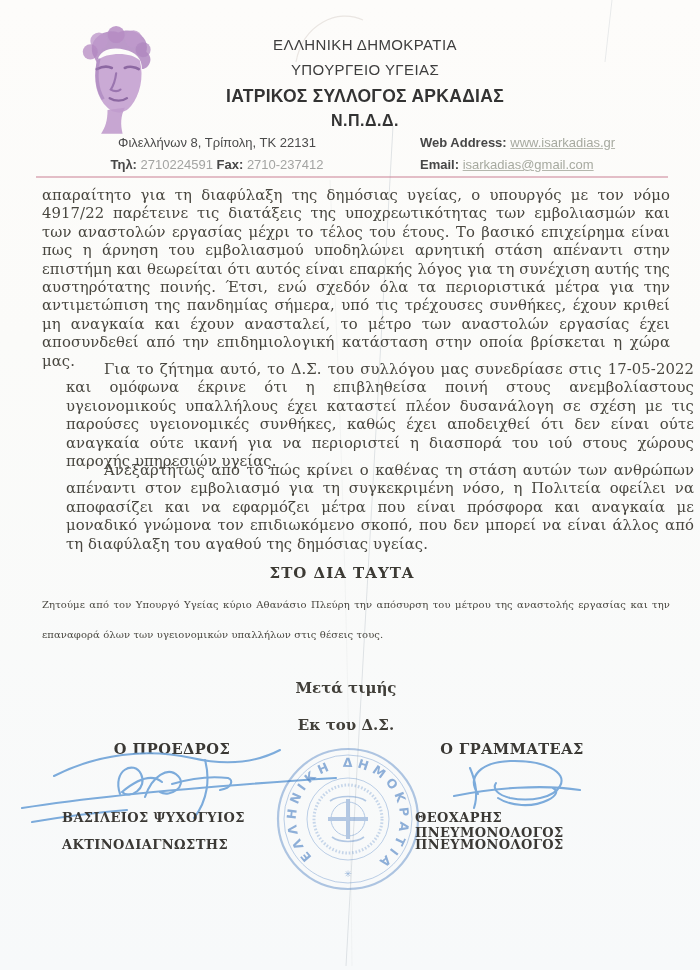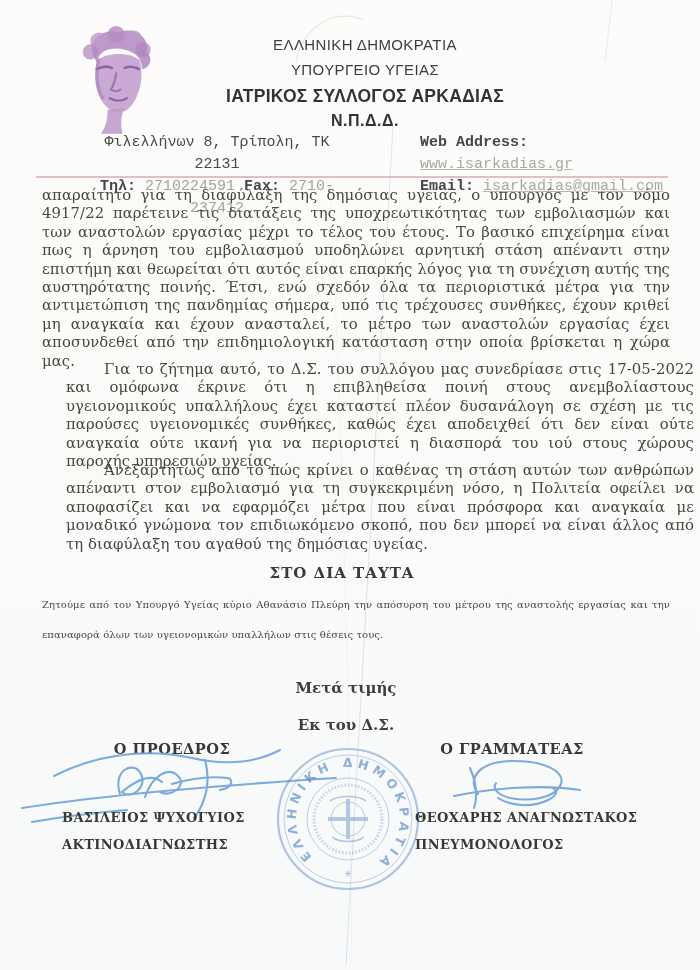--- a/index.html
+++ b/index.html
@@ -8,21 +8,21 @@
     background:linear-gradient(180deg,#fdfcfa 0%,#fbfbf9 35%,#f7f9fa 100%);
     font-family:"DejaVu Serif", serif;
   }
   .abs{position:absolute;}
   
   .hdr{font-family:"Liberation Sans","DejaVu Sans",sans-serif;color:#3e3e3e;text-align:center;}
   .hdr1{left:130px;top:36px;width:470px;font-size:15px;letter-spacing:.4px;}
   .hdr2{left:130px;top:61px;width:470px;font-size:15px;letter-spacing:.4px;}
   .hdr3{left:130px;top:86px;width:470px;font-size:17.5px;font-weight:bold;color:#333;letter-spacing:.3px;}
   .hdr4{left:130px;top:112px;width:470px;font-size:16px;font-weight:bold;color:#333;letter-spacing:.5px;}
-  .contact{font-family:Liberation Mono, monospace;font-size:15px;color:#4a4a4a;}
+  .contact{font-family:Liberation Sans, sans-serif;font-size:13px;color:#4a4a4a;}
   .c-left{left:88px;top:132px;width:258px;text-align:center;line-height:22px;}
   .c-right{left:420px;top:132px;width:250px;text-align:left;line-height:22px;}
   .c-label{font-weight:600;color:#474747;}
   .c-num{color:#a3a4a2;}
   .c-link{color:#a7aaa0;text-decoration:underline;text-decoration-color:#b4b7ad;cursor:pointer;}
   .pink-rule{left:36px;top:176px;width:632px;height:2px;background:rgba(201,128,148,.5);}
   
   .para{left:42px;width:628px;font-size:14.8px;line-height:18.4px;color:#48463f;
         text-align:justify;letter-spacing:.1px;}
   .indent{text-indent:38px;margin-left:24px;}
@@ -151,16 +151,16 @@
         <line x1="78" y1="58" x2="78" y2="98" stroke-width="4"></line>
         <line x1="58" y1="78" x2="98" y2="78" stroke-width="4"></line>
         <path d="M62,96 C70,102 86,102 94,96" fill="none" stroke-width="1.6"></path>
         <path d="M60,60 C68,54 88,54 96,60" fill="none" stroke-width="1.6"></path>
       </g>
     </g>
   </svg>
 
   <div class="abs sig-name" style="left:62px;top:810px;width:225px;">ΒΑΣΙΛΕΙΟΣ ΨΥΧΟΓΥΙΟΣ</div>
   <div class="abs sig-name" style="left:62px;top:837px;width:225px;">ΑΚΤΙΝΟΔΙΑΓΝΩΣΤΗΣ</div>
-  <div class="abs sig-name" style="left:415px;top:810px;width:225px;">ΘΕΟΧΑΡΗΣ ΑΝΑΓΝΩΣΤΑΚΟΣ</div>
+  <div class="abs sig-name" style="left:415px;top:810px;width:225px;">ΘΕΟΧΑΡΗΣ ΠΝΕΥΜΟΝΟΛΟΓΟΣ</div>
   <div class="abs sig-name" style="left:415px;top:837px;width:225px;">ΠΝΕΥΜΟΝΟΛΟΓΟΣ</div>
 
 </div>
 
 </body></html>

